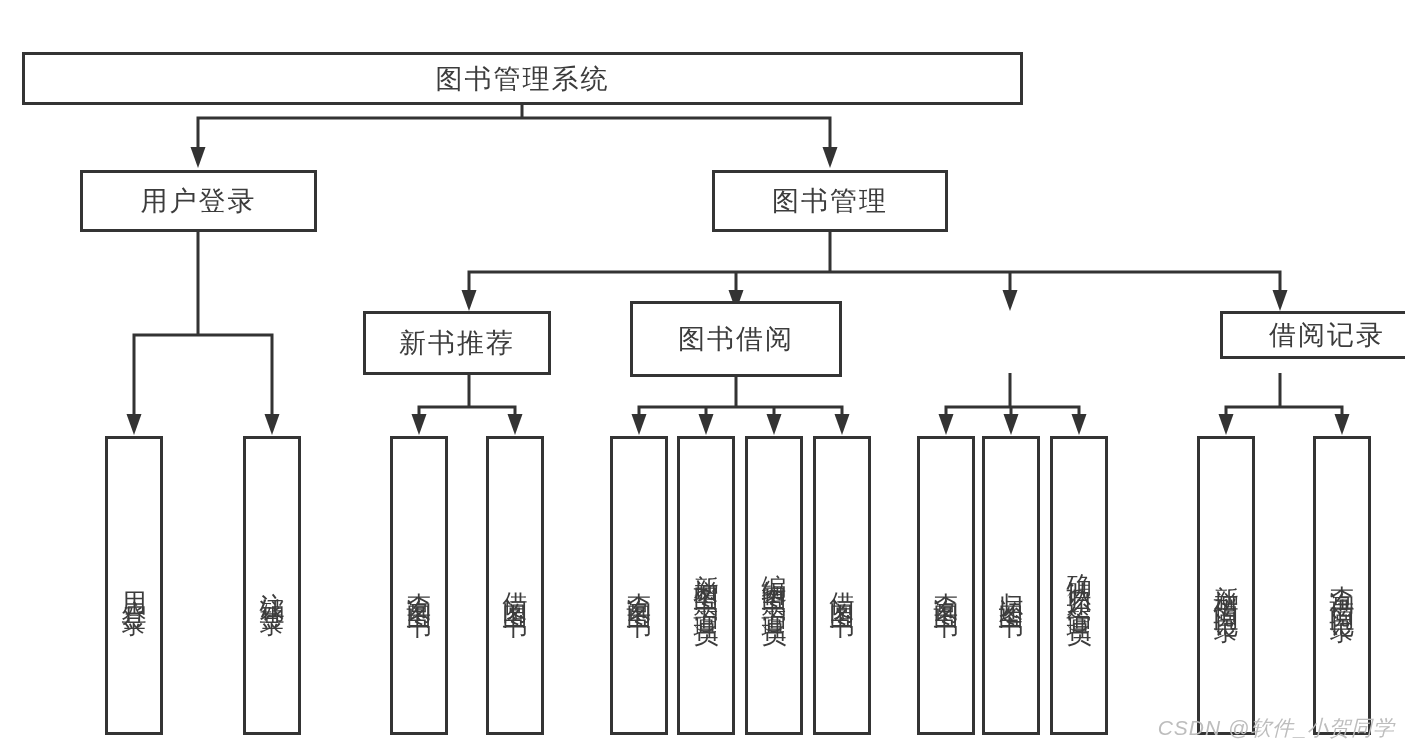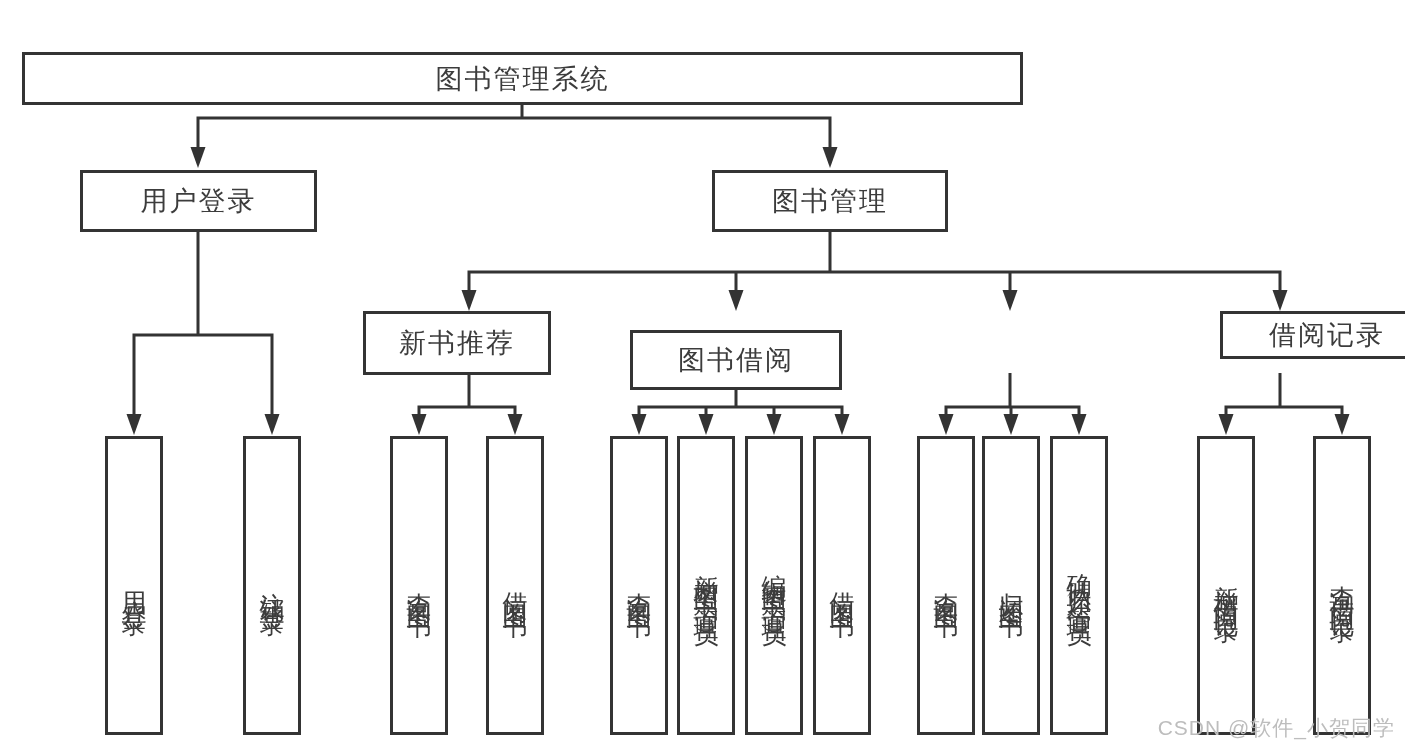--- a/index.html
+++ b/index.html
@@ -34,21 +34,21 @@
   .v .label{
     writing-mode:vertical-rl;
     text-orientation:mixed;
     letter-spacing:7px;
     line-height:1;
   }
   .watermark{
     position:absolute;right:10px;bottom:5px;
     font-size:21px;letter-spacing:1px;
     color:var(--watermark,#bdbdbd);
-    z-index:5;white-space:nowrap;
+    z-index:5;white-space:nowrap;font-style:italic;
   }
 </style>
 </head>
 <body>
 
 <div class="stage">
 
   <svg class="connectors" width="1405" height="747" viewBox="0 0 1405 747">
     <g>
       <path d="M522,66 V118 M198,154 L198,118 L830,118 L830,154"></path>
@@ -99,21 +99,21 @@
   <div class="box h" style="left:80px;top:170px;width:237px;height:62px;">
     <span class="label">用户登录</span>
   </div>
   <div class="box h" style="left:712px;top:170px;width:236px;height:62px;">
     <span class="label">图书管理</span>
   </div>
 
   <div class="box h" style="left:363px;top:311px;width:188px;height:64px;">
     <span class="label">新书推荐</span>
   </div>
-  <div class="box h" style="left:630px;top:330px;width:212px;height:60px;">
+  <div class="box h" style="left:630px;top:301px;width:212px;height:76px;">
     <span class="label">图书借阅</span>
   </div>
   <div class="box h" style="left:1220px;top:311px;width:214px;height:48px;">
     <span class="label">借阅记录</span>
   </div>
 
   <div class="box v" style="left:105px;top:436px;width:58px;height:299px;">
     <span class="label">用户登录</span>
   </div>
   <div class="box v" style="left:243px;top:436px;width:58px;height:299px;">

